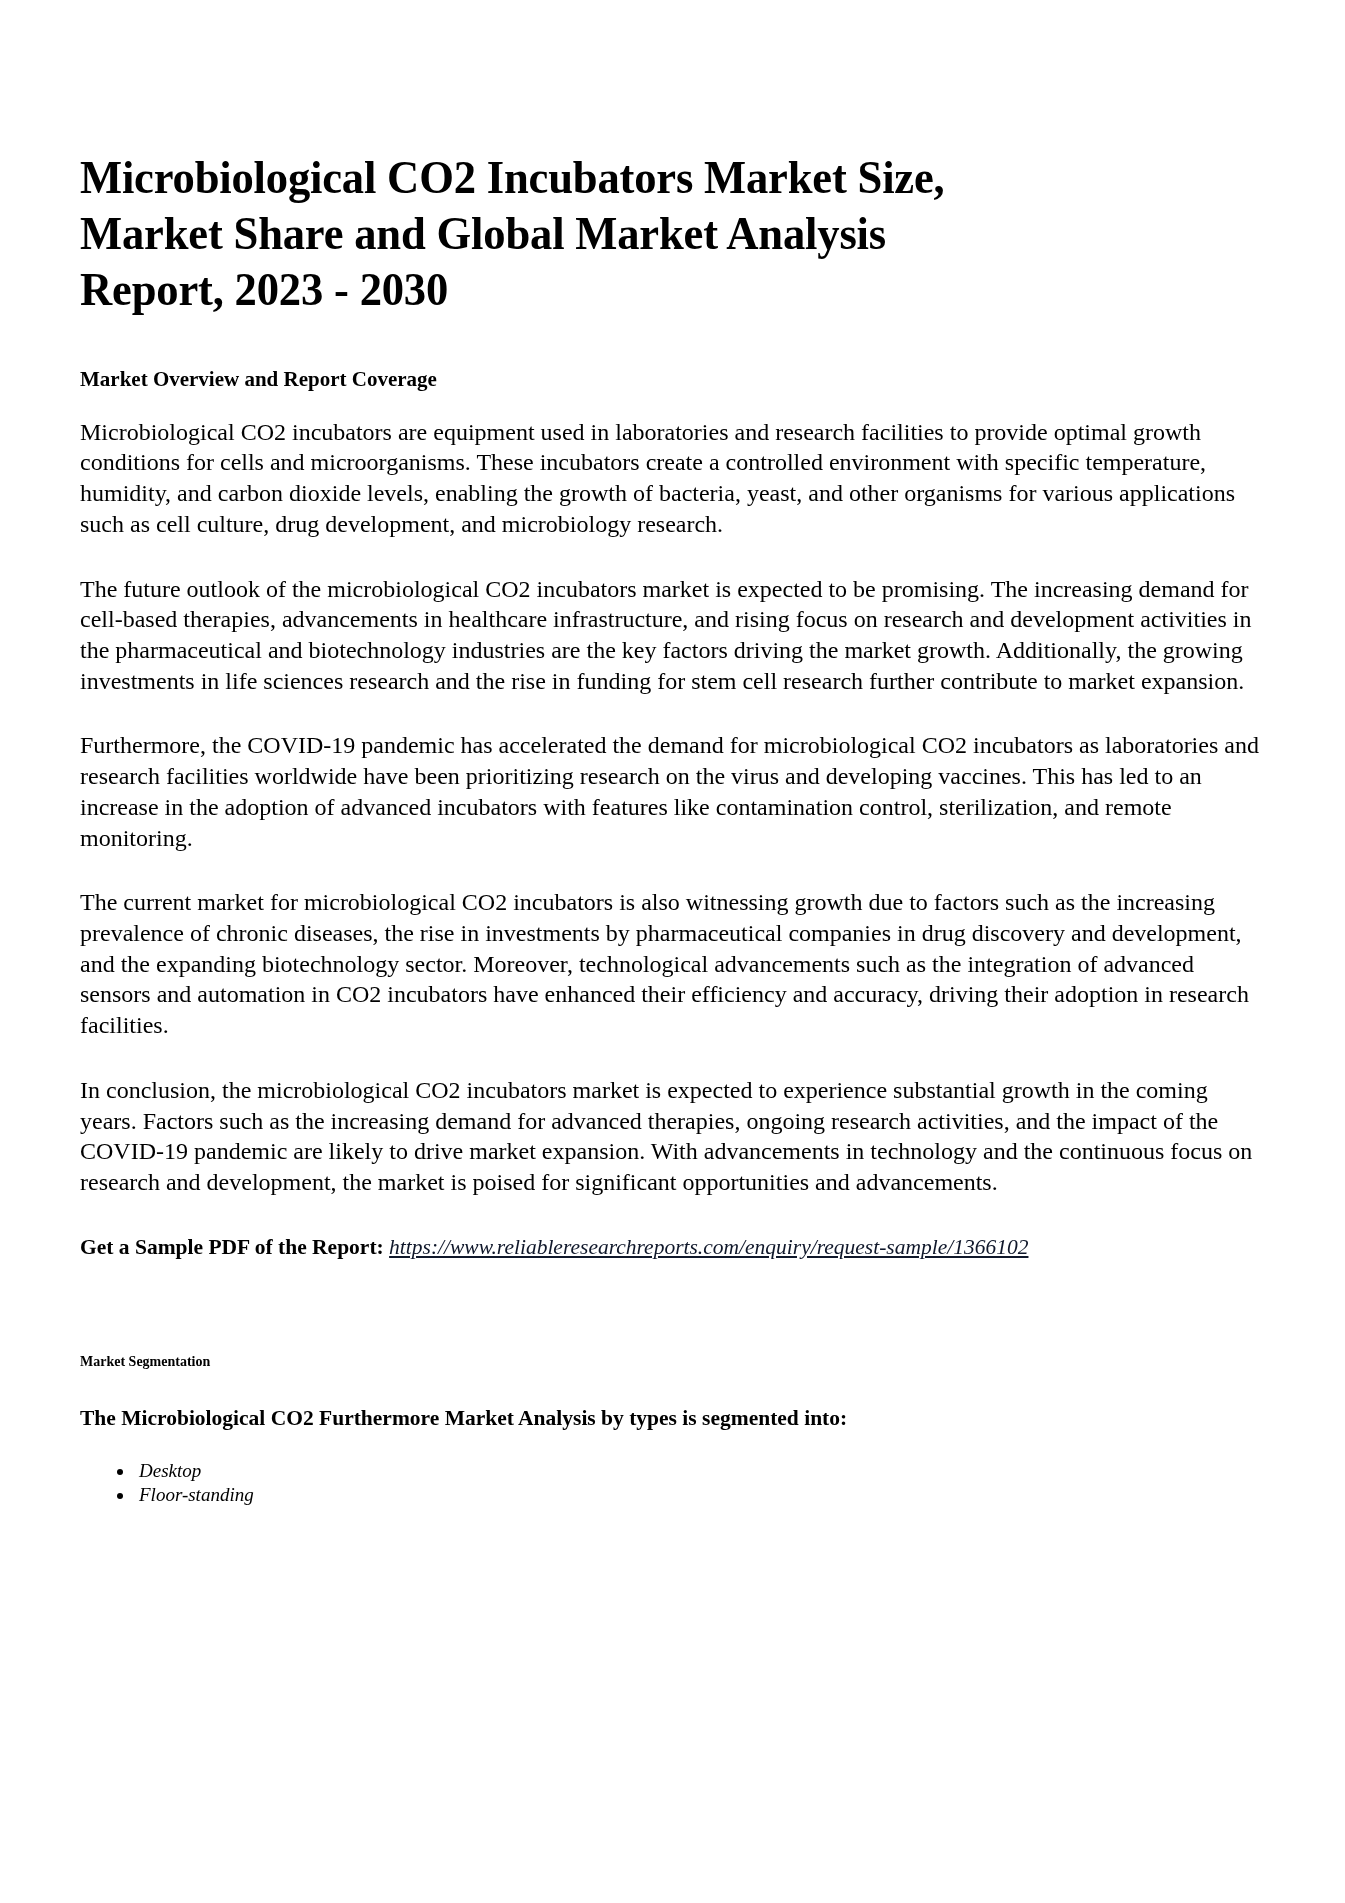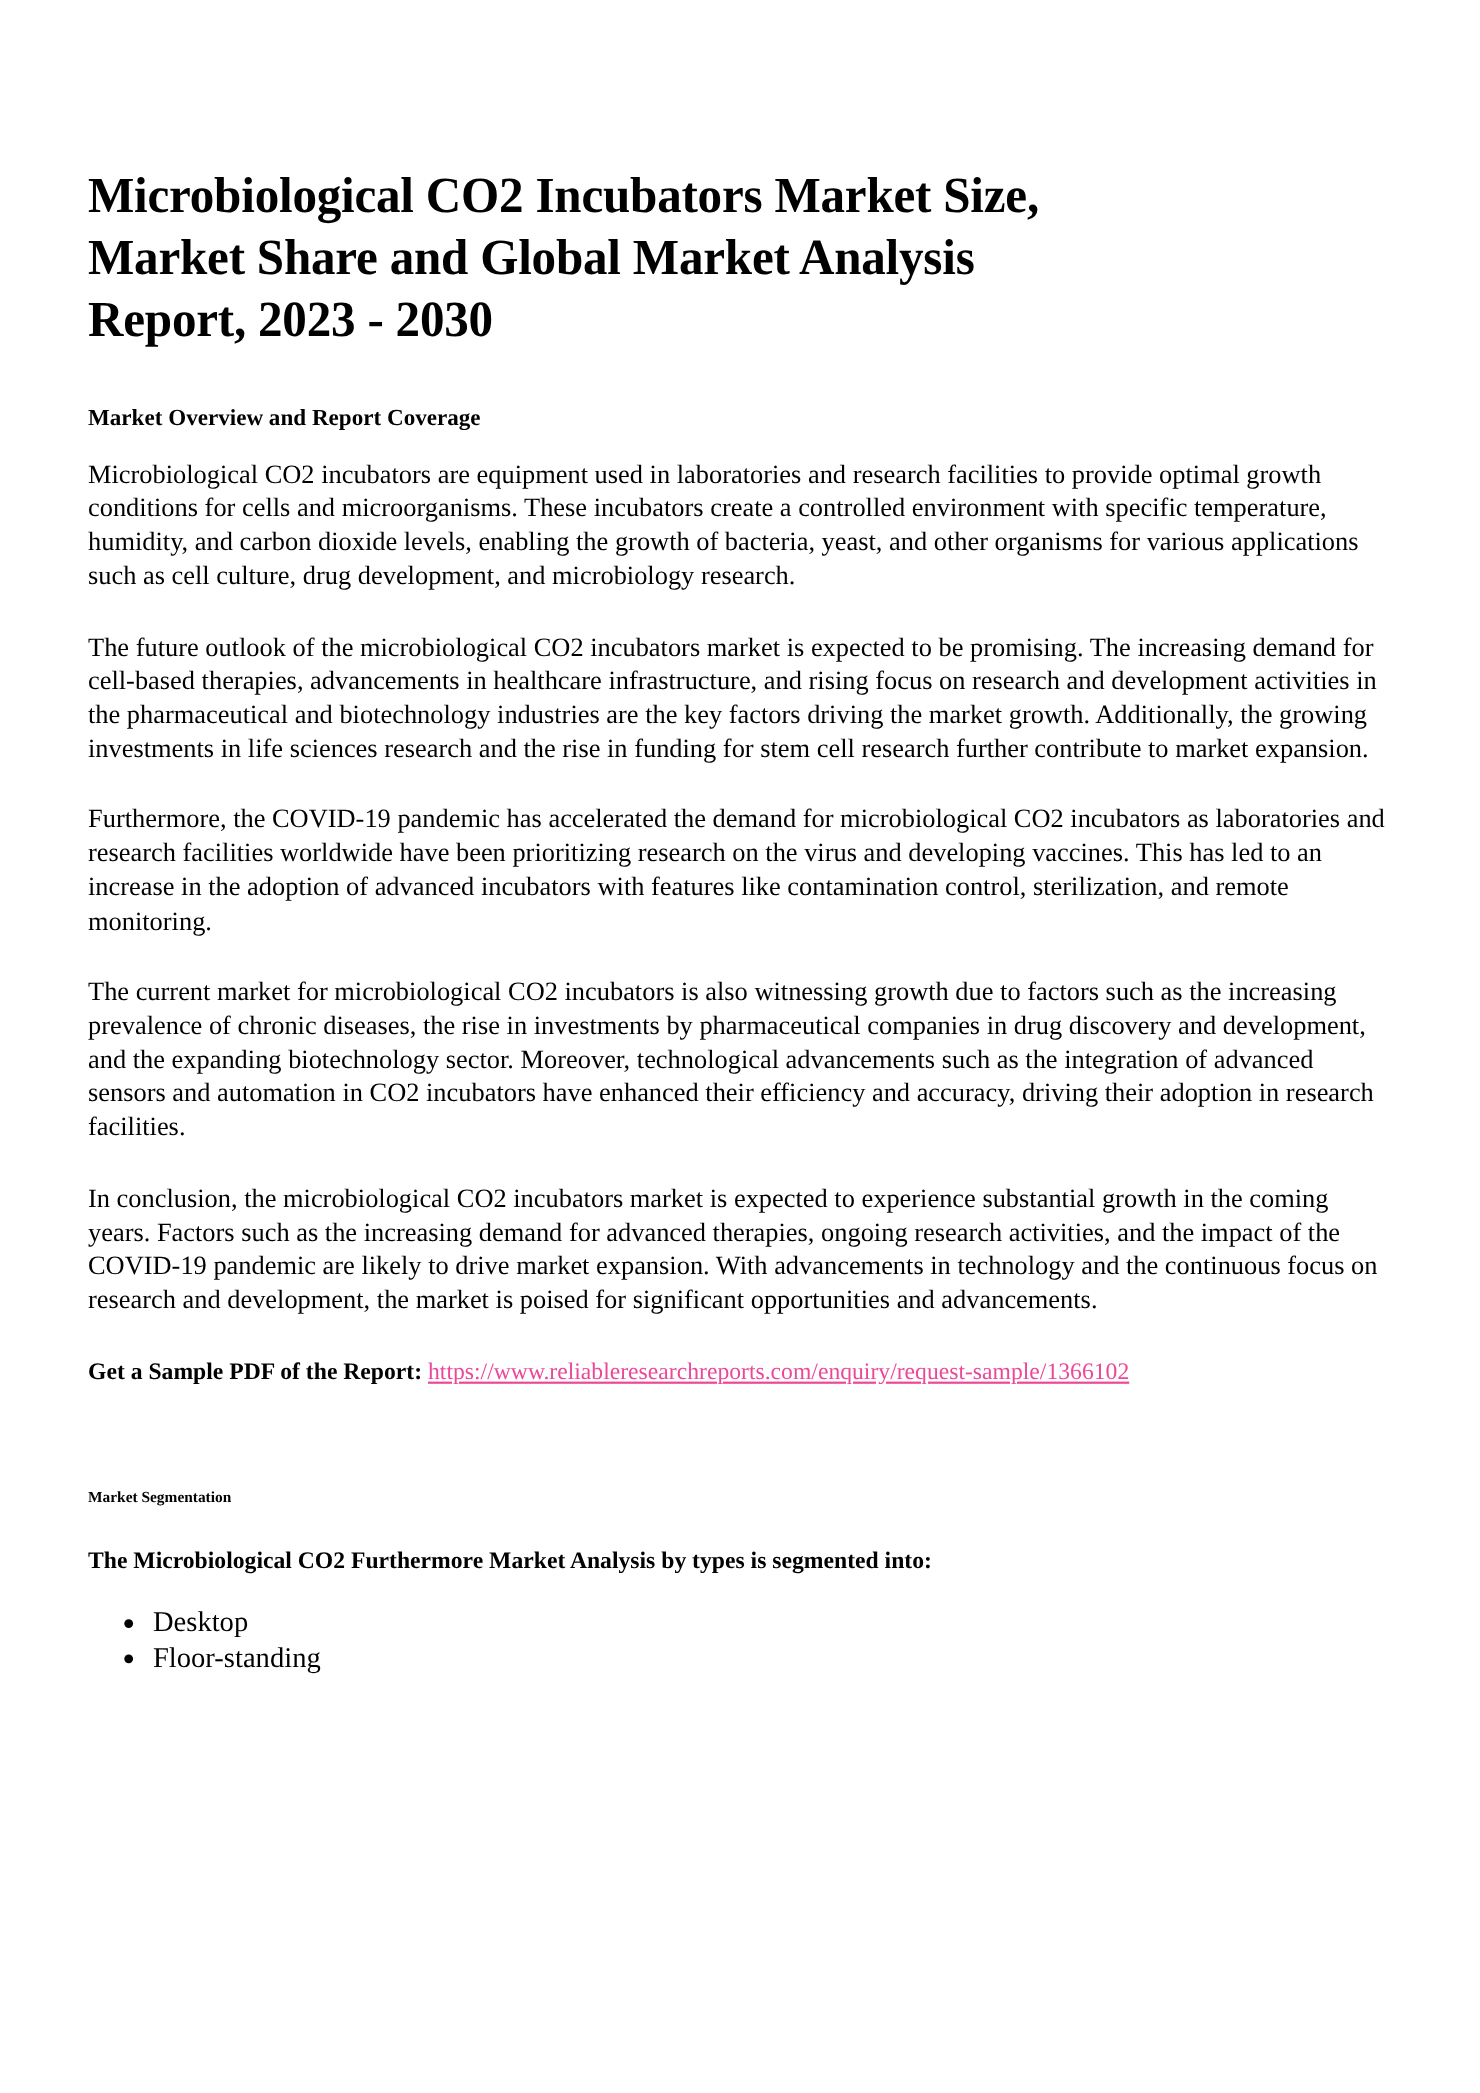--- a/index.html
+++ b/index.html
@@ -60,23 +60,24 @@
     font-family: "Liberation Serif", "DejaVu Serif", serif;
     font-size: 21.5px;
     line-height: 1.28;
     margin: 36px 0 0 0;
     max-width: 1190px;
   }
   .link-label {
     font-weight: bold;
   }
   .report-link {
-    color: #ec4899;
+    color: #0f172a;
     text-decoration: underline;
     word-break: break-all;
+    font-style: italic;
   }
   .seg-heading {
     font-family: "Liberation Serif", "DejaVu Serif", serif;
     font-weight: bold;
     font-size: 14px;
     line-height: 1.3;
     margin: 92px 0 0 0;
   }
   .seg-subheading {
     font-family: "Liberation Serif", "DejaVu Serif", serif;
@@ -85,24 +86,25 @@
     line-height: 1.3;
     margin: 34px 0 0 0;
   }
   ul.type-list {
     margin: 26px 0 0 0;
     padding: 0 0 0 55px;
     list-style-type: disc;
   }
   ul.type-list li {
     font-family: "Liberation Serif", "DejaVu Serif", serif;
-    font-size: 26px;
+    font-size: 19px;
     line-height: 1.22;
     margin: 0;
     padding: 0 0 0 4px;
+    font-style: italic;
   }
 </style>
 </head>
 <body>
 
 <div class="page">
 
   <h1 class="doc-title">Microbiological CO2 Incubators Market Size, Market Share and Global Market Analysis Report, 2023 - 2030</h1>
 
   <h2 class="section-heading">Market Overview and Report Coverage</h2>

